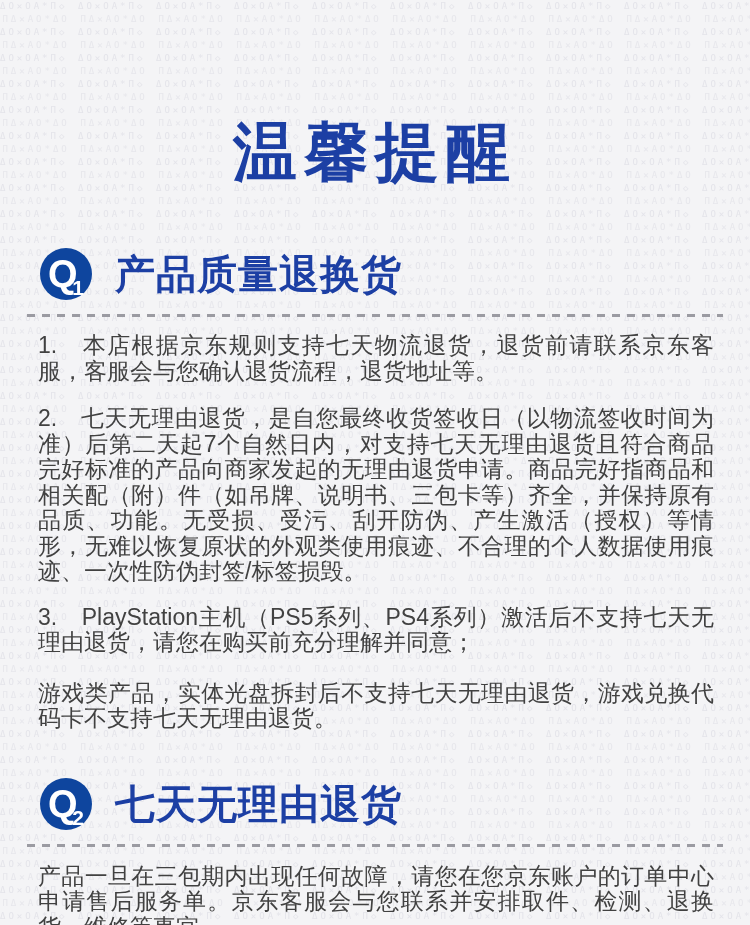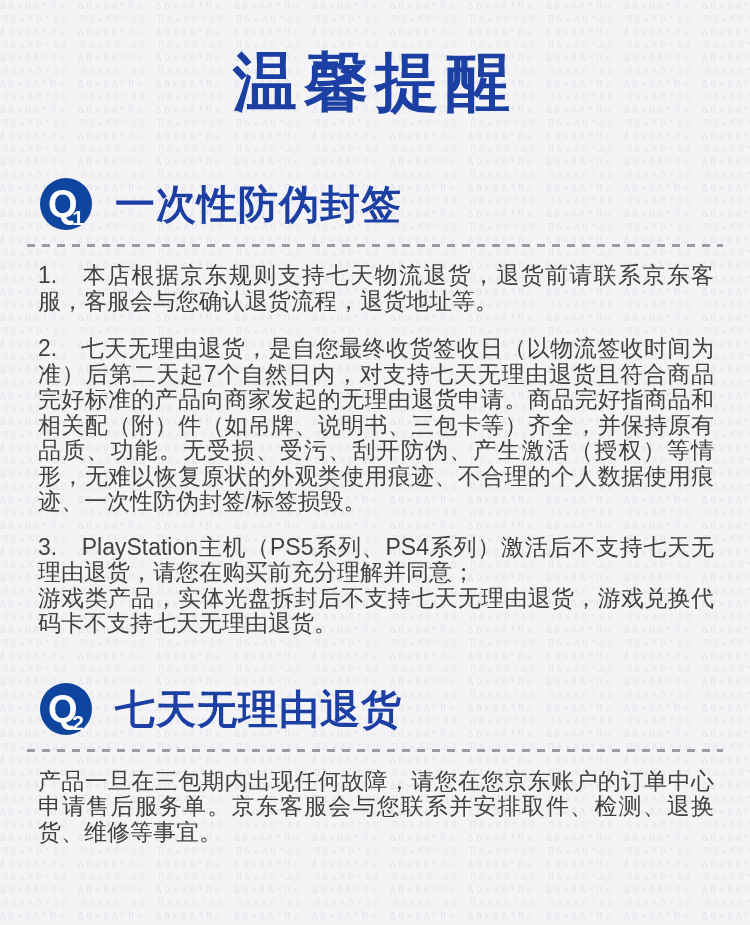--- a/index.html
+++ b/index.html
@@ -18,21 +18,21 @@
     position: absolute;
     inset: 0;
     z-index: 0;
     display: block;
   }
   .content {
     position: relative;
     z-index: 1;
   }
   .page-title {
-    padding-top: 46px;
+    padding-top: 116px;
     margin: 0;
     text-align: center;
     font-size: 64px;
     line-height: 72px;
     font-weight: bold;
     letter-spacing: 7px;
     color: #1c3fa4;
   }
   .qa-header {
     display: flex;
@@ -88,21 +88,21 @@
     margin: 0;
     padding: 0 36px 0 38px;
     font-size: 23px;
     line-height: 25.5px;
     color: #414141;
     text-align: justify;
   }
   .para-1 { margin-top: 16px; }
   .para-2 { margin-top: 22px; }
   .para-3 { margin-top: 20px; }
-  .para-4 { }
+  .para-4 { margin-top: 25px; }
   .para-5 { margin-top: 17px; }
 </style>
 </head>
 <body>
 
 <svg class="bg-layer" width="750" height="925" xmlns="http://www.w3.org/2000/svg" aria-hidden="true">
   <defs>
     <pattern id="wm" width="78" height="26" patternUnits="userSpaceOnUse">
       <rect width="78" height="26" fill="#f4f4f6"></rect>
       <text x="0" y="9" font-size="9" letter-spacing="3" fill="#e4e4ea" font-family="DejaVu Sans Mono, monospace">ΔO✕ΟΑ*Π◇</text>
@@ -114,21 +114,21 @@
 
 <div class="content">
 
   <h1 class="page-title">温馨提醒</h1>
 
   <div class="qa-header first">
     <div class="q-badge">
       <span class="q-letter">Q</span>
       <span class="q-sub">1</span>
     </div>
-    <h2 class="qa-heading">一次性防伪封签</h2>
+    <h2 class="qa-heading">产品质量退换货</h2>
   </div>
   <div class="dashed-divider"></div>
 
   <p class="body-text para-1">1.　本店根据京东规则支持七天物流退货，退货前请联系京东客服，客服会与您确认退货流程，退货地址等。</p>
   <p class="body-text para-2">2.　七天无理由退货，是自您最终收货签收日（以物流签收时间为准）后第二天起7个自然日内，对支持七天无理由退货且符合商品完好标准的产品向商家发起的无理由退货申请。商品完好指商品和相关配（附）件（如吊牌、说明书、三包卡等）齐全，并保持原有品质、功能。无受损、受污、刮开防伪、产生激活（授权）等情形，无难以恢复原状的外观类使用痕迹、不合理的个人数据使用痕迹、一次性防伪封签/标签损毁。</p>
   <p class="body-text para-3">3.　PlayStation主机（PS5系列、PS4系列）激活后不支持七天无理由退货，请您在购买前充分理解并同意；</p>
   <p class="body-text para-4">游戏类产品，实体光盘拆封后不支持七天无理由退货，游戏兑换代码卡不支持七天无理由退货。</p>
 
   <div class="qa-header second">
     <div class="q-badge">

